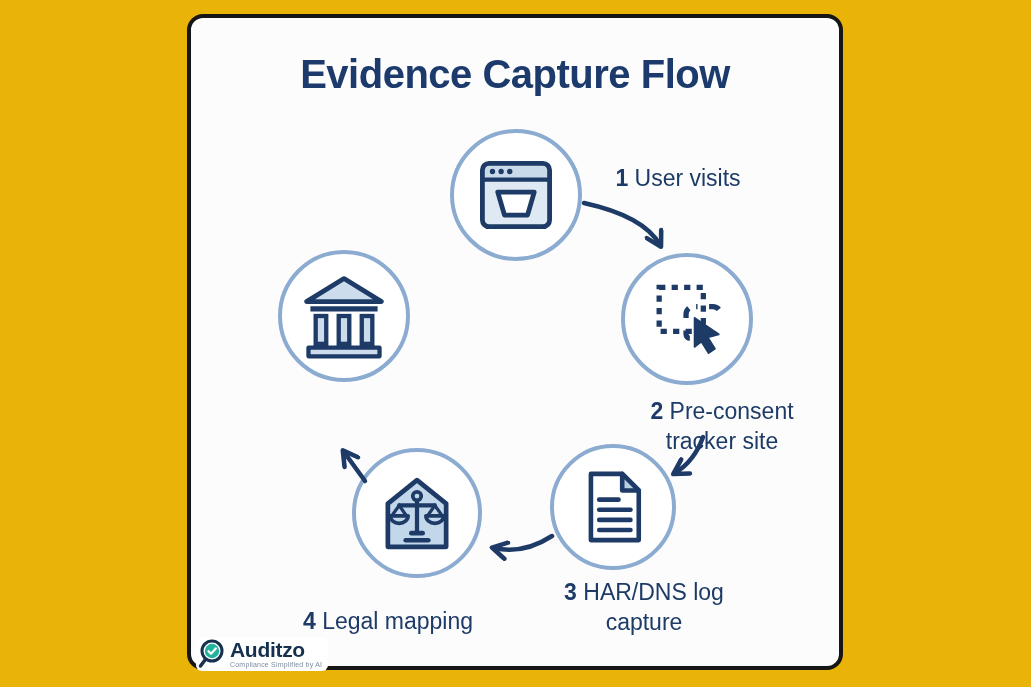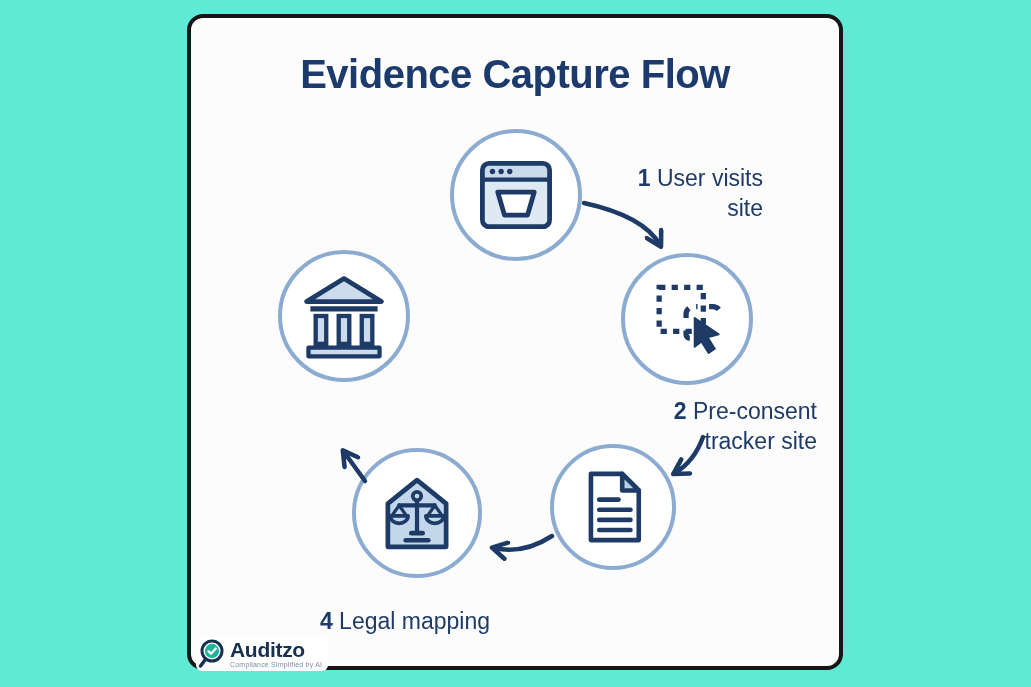--- a/index.html
+++ b/index.html
@@ -1,36 +1,36 @@
 <!DOCTYPE html>
 <html><head>
 <meta charset="utf-8">
 <style>
   * { margin: 0; padding: 0; box-sizing: border-box; }
   html, body { width: 1031px; height: 687px; background: #ffffff; overflow: hidden;
     font-family: "Liberation Sans", sans-serif; }
-  .stage { position: relative; width: 1031px; height: 687px; background: #5eead4; }
+  .stage { position: relative; width: 1031px; height: 687px; background: #eab308; }
 
   .panel { position: absolute; left: 187px; top: 14px; width: 656px; height: 656px;
     background: #fcfcfd; border: 4px solid #161616; border-radius: 16px; }
 
   .title { position: absolute; left: 187px; top: 52px; width: 656px; text-align: center;
     font-size: 40px; font-weight: 700; letter-spacing: -0.5px; color: #1c3b6c; }
 
   .node { position: absolute; border: 4px solid #8cabd0; border-radius: 50%;
     background: #ffffff; display: flex; align-items: center; justify-content: center; }
   .node svg { display: block; }
 
   .n1 { left: 450px; top: 129px; width: 132px; height: 132px; }
   .n2 { left: 621px; top: 253px; width: 132px; height: 132px; }
   .n3 { left: 550px; top: 444px; width: 126px; height: 126px; }
   .n4 { left: 352px; top: 448px; width: 130px; height: 130px; }
   .n5 { left: 278px; top: 250px; width: 132px; height: 132px; }
 
-  .step-label { position: absolute; text-align: right; color: #1d3b66;
+  .step-label { position: absolute; text-align: center; color: #1d3b66;
     font-size: 23px; line-height: 30px; font-weight: 500; }
   .step-label .num { font-weight: 800; }
   .lab1 { left: 593px; top: 163px; width: 170px; }
   .lab2 { left: 627px; top: 388px; width: 190px; margin-top: 8px; }
   .lab3 { left: 546px; top: 577px; width: 196px; }
   .lab4 { left: 286px; top: 606px; width: 204px; }
   .lab5 { left: 203px; top: 388px; width: 204px; }
 
   .arrows { position: absolute; left: 0; top: 0; width: 1031px; height: 687px;
     pointer-events: none; }
@@ -105,25 +105,28 @@
       <line x1="15" y1="42.5" x2="85" y2="42.5" stroke="#1d3b66" stroke-width="5.5"></line>
       <rect x="20.5" y="50" width="11" height="29" fill="#ccdcec" stroke="#1d3b66" stroke-width="4.5"></rect>
       <rect x="44.5" y="50" width="11" height="29" fill="#ccdcec" stroke="#1d3b66" stroke-width="4.5"></rect>
       <rect x="68.5" y="50" width="11" height="29" fill="#ccdcec" stroke="#1d3b66" stroke-width="4.5"></rect>
       <rect x="13" y="83" width="74" height="9" fill="#ccdcec" stroke="#1d3b66" stroke-width="4.5" stroke-linejoin="round"></rect>
     </svg>
   </div>
 
   <div class="step-label lab1">
     <div><span class="num">1</span> <span>User visits</span></div>
-    <div>site</div>
   </div>
   <div class="step-label lab2">
     <div><span class="num">2</span> <span>Pre-consent</span></div>
     <div>tracker site</div>
+  </div>
+  <div class="step-label lab3">
+    <div><span class="num">3</span> <span>HAR/DNS log</span></div>
+    <div>capture</div>
   </div>
   <div class="step-label lab4">
     <div><span class="num">4</span> <span>Legal mapping</span></div>
   </div>
 
   <svg class="arrows" viewBox="0 0 1031 687">
     <defs>
       <marker id="ah" viewBox="0 0 10 10" refX="7.5" refY="5" markerWidth="4.6" markerHeight="4.6" orient="auto">
         <path d="M1.5 1 L8.5 5 L1.5 9" fill="none" stroke="#1d3b66" stroke-width="2.2" stroke-linecap="round" stroke-linejoin="round"></path>
       </marker>

